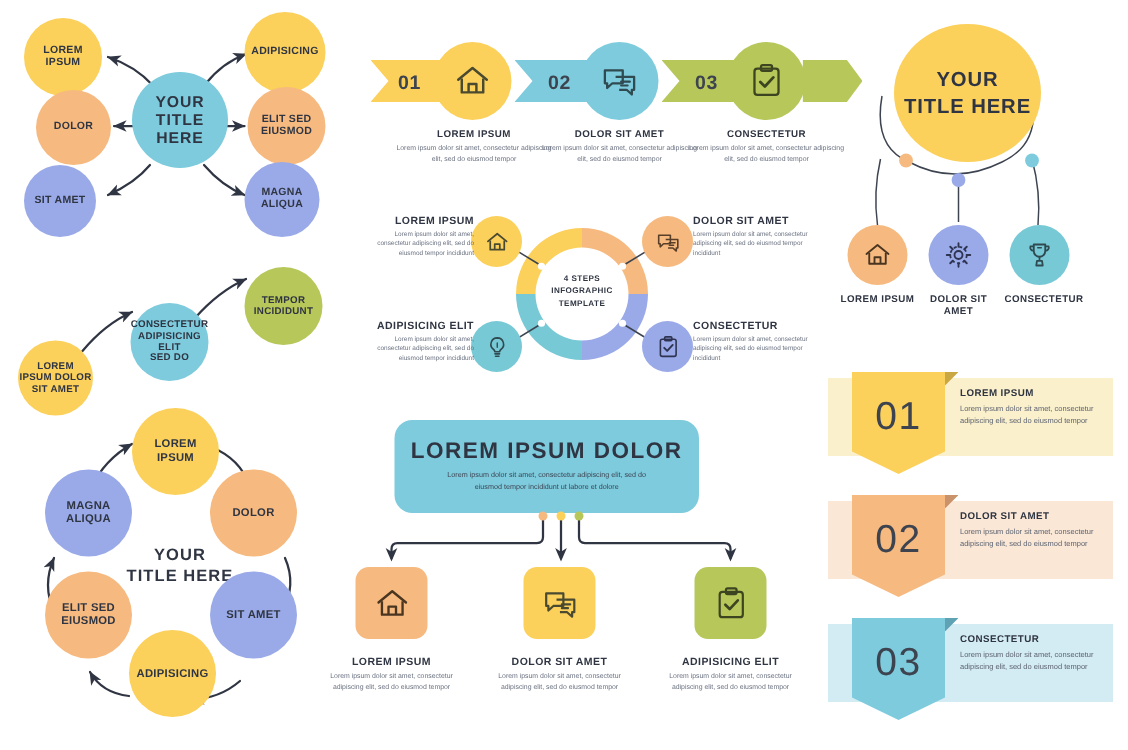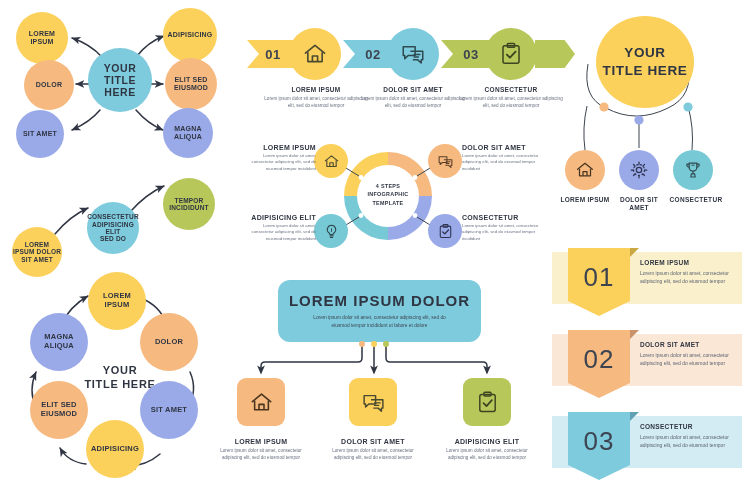--- a/index.html
+++ b/index.html
@@ -339,21 +339,21 @@
     <div>DOLOR SIT</div>
     <div>AMET</div>
   </div>
   <div class="lab abs" style="left:116px;top:184px;width:80px;">
     <div>CONSECTETUR</div>
     <div></div>
   </div>
 </div>
 
 <div id="t7" class="abs" style="left:215px;top:278px;width:320px;height:215px;">
-  <div class="abs" style="left:63px;top:2px;width:203px;height:62px;background:#7DCBDD;border-radius:12px;
+  <div class="abs" style="left:48px;top:2px;width:203px;height:62px;background:#7DCBDD;border-radius:12px;
               display:flex;flex-direction:column;align-items:center;justify-content:center;text-align:center;">
     <div class="boxttl">LOREM IPSUM DOLOR</div>
     <div class="boxsub" style="margin-top:5px;width:178px;">
       <div>Lorem ipsum dolor sit amet, consectetur adipiscing elit, sed do</div>
       <div>eiusmod tempor incididunt ut labore et dolore</div>
     </div>
   </div>
 
   <svg class="abs" style="left:0;top:0;" width="320" height="215">
     <defs>

